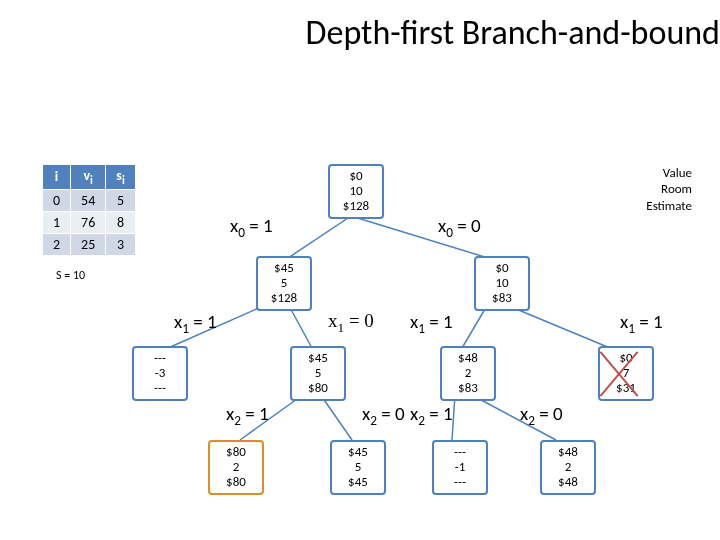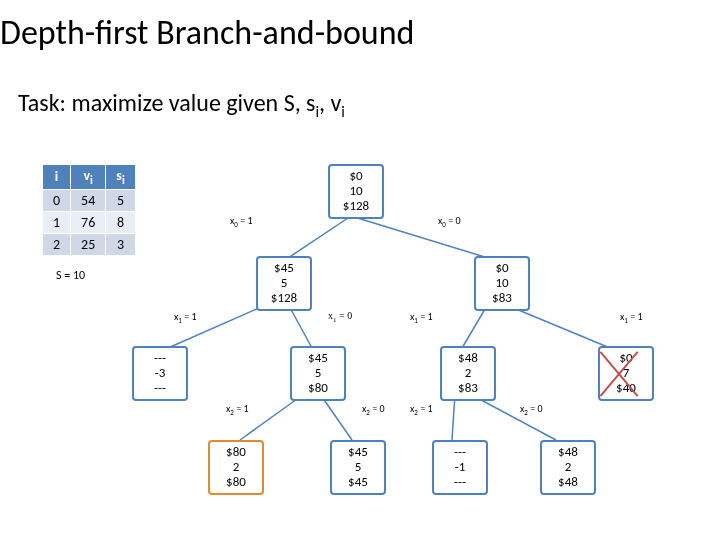--- a/index.html
+++ b/index.html
@@ -1,56 +1,53 @@
 <!DOCTYPE html>
 <html><head>
 <meta charset="utf-8">
 <style>
   body { margin:0; padding:0; font-family:"Calibri","Segoe UI",sans-serif; background:#fff; color:#000; width:720px; height:540px; position:relative; box-sizing:border-box; }
   .slide { position:relative; width:720px; height:540px; }
-  .title { position:absolute; left:0; right:0; top:12px; text-align:left; font-size:34px; }
+  .title { position:absolute; left:0; right:0; top:12px; text-align:right; font-size:34px; }
   .task  { position:absolute; left:18px; top:88px; font-size:24px; }
   .task sub { font-size:0.65em; vertical-align:sub; }
 
   
   .tbl { position:absolute; left:42px; top:164px; border-collapse:collapse; font-size:14px; }
   .tbl th, .tbl td { border:1px solid #fff; padding:2px 10px; text-align:center; }
   .tbl th { background:#4F81BD; color:#fff; font-weight:bold; }
   .tbl td { background:#D0D8E8; }
   .tbl tr:nth-child(odd) td { background:#E9EDF4; }
   .cap { position:absolute; left:56px; top:268px; font-size:12px; }
 
   
   .node { position:absolute; border:2px solid #4F81BD; border-radius:4px; background:#fff; padding:3px 6px; font-size:13px; line-height:1.15; text-align:center; min-width:40px; }
   .node.sel { border-color:#DB8E2E; }
   .node span { display:block; }
 
   
-  .elabel { position:absolute; font-size:10px; }
+  .elabel { position:absolute; font-size:19px; }
   .elabel sub { font-size:0.7em; }
 
   
   .xline { position:absolute; width:2px; background:#C0504D; transform-origin:center center; }
 
   
   .legend { position:absolute; right:28px; top:165px; font-size:13px; text-align:right; line-height:1.25; }
 
   svg.edges { position:absolute; left:0; top:0; width:720px; height:540px; pointer-events:none; }
   svg.edges line { stroke:#4F81BD; stroke-width:1.5; }
 </style>
 </head>
 <body>
 
 <div class="slide">
 
   <div class="title">Depth-first Branch-and-bound</div>
 
-  <div class="task">
-    <span>Task: maximize value given S, s</span><sub>i</sub><span>,  v</span><sub>i</sub>
-  </div>
 
   <table class="tbl">
     <tbody>
         <tr>
       <th><span>i</span></th>
       <th><span>v</span><sub>i</sub></th>
       <th><span>s</span><sub>i</sub></th>
     </tr>
     <tr>
           <td>0</td>
@@ -64,20 +61,25 @@
         </tr>
     <tr>
           <td>2</td>
           <td>25</td>
           <td>3</td>
         </tr>
   </tbody>
     </table>
   <div class="cap">S = 10</div>
 
+  <div class="legend">
+    <span>Value</span><br>
+    <span>Room</span><br>
+    <span>Estimate</span>
+  </div>
 
   <svg class="edges">
 
     <line x1="351" y1="216" x2="288" y2="258"></line>
     <line x1="351" y1="216" x2="488" y2="258"></line>
 
     <line x1="268" y1="304" x2="168" y2="348"></line>
     <line x1="288" y1="304" x2="312" y2="348"></line>
 
     <line x1="488" y1="304" x2="462" y2="348"></line>
@@ -116,21 +118,21 @@
       <span>$80</span>
   </div>
   <div class="node" style="left:440px; top:346px;">
     <span>$48</span>
       <span>2</span>
       <span>$83</span>
   </div>
   <div class="node" style="left:598px; top:346px;">
     <span>$0</span>
       <span>7</span>
-      <span>$40</span>
+      <span>$31</span>
   </div>
   <div class="node sel" style="left:208px; top:440px;">
     <span>$80</span>
       <span>2</span>
       <span>$80</span>
   </div>
   <div class="node" style="left:330px; top:440px;">
     <span>$45</span>
       <span>5</span>
       <span>$45</span>

